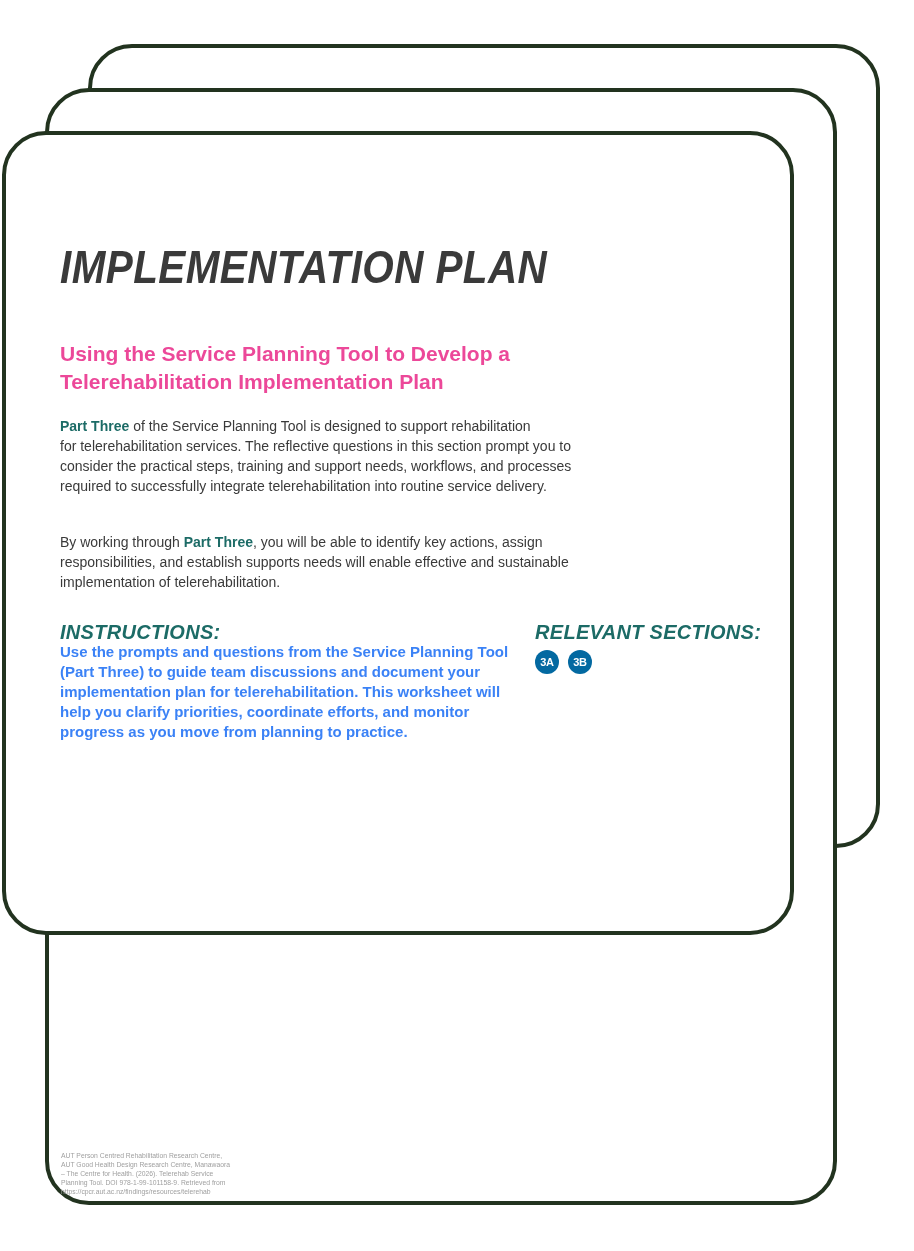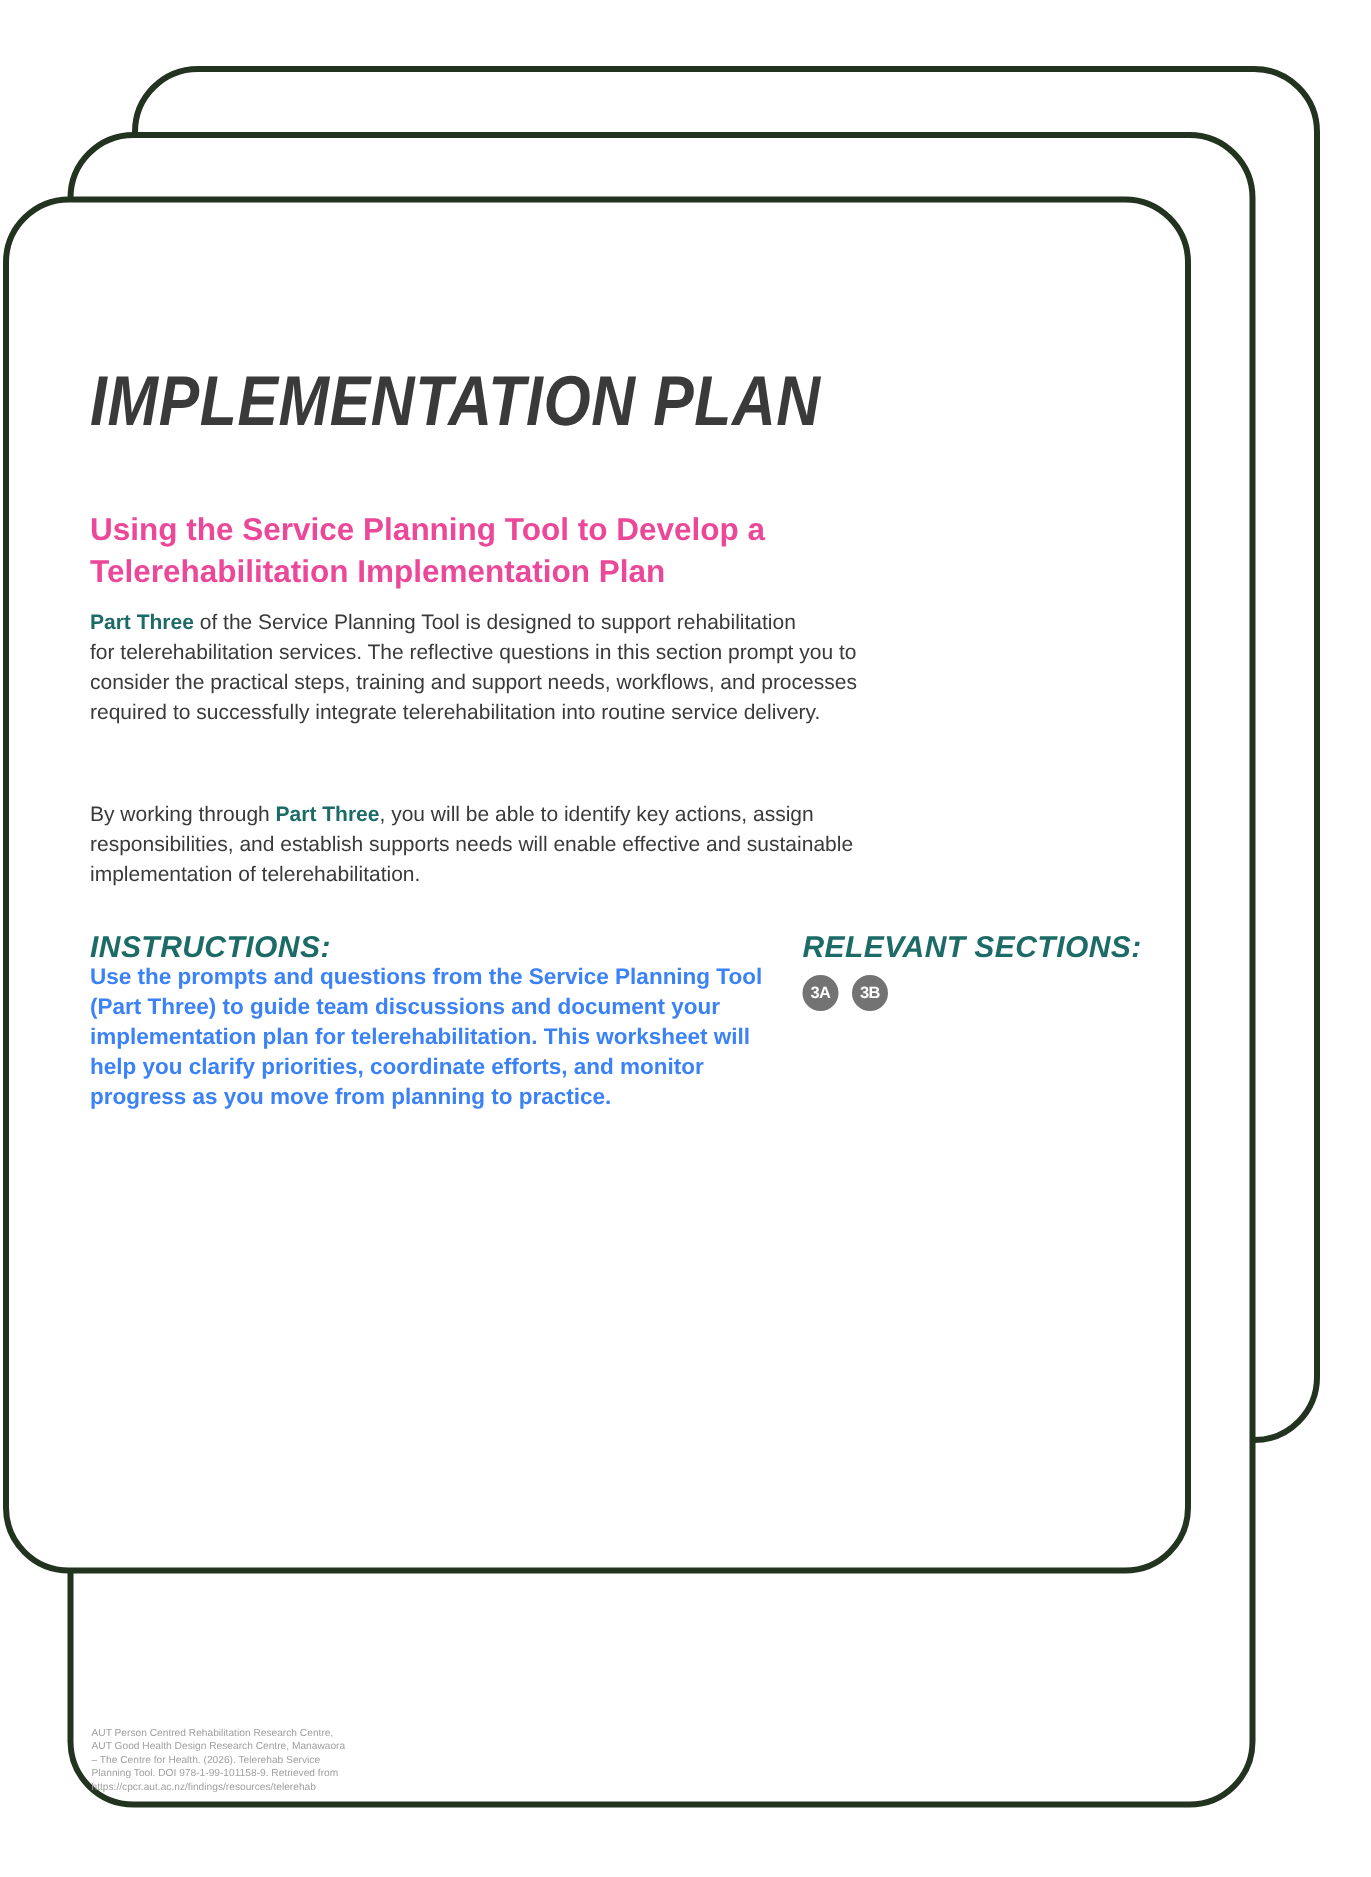--- a/index.html
+++ b/index.html
@@ -1,41 +1,41 @@
 <!DOCTYPE html>
 <html><head>
 <meta charset="utf-8">
 <style>
   html, body { margin:0; padding:0; }
   body { width:914px; height:1251px; background:#ffffff; position:relative; overflow:hidden;
          font-family:"Liberation Sans", sans-serif; color:#3a3a3a; }
-  .sheet { position:absolute; width:792px; height:918px; box-sizing:border-box;
+  .sheet { position:absolute; width:792px; height:804px; box-sizing:border-box;
            border:4px solid #22331f; border-radius:44px; background:#ffffff; }
   .sheet.back { left:88px; top:44px; }
   .sheet.middle { left:45px; top:88px; height:1117px; }
   .sheet.front { left:2px; top:131px; }
   .abs { position:absolute; }
   .title { left:54px; top:104px; font-size:47px; line-height:56px; font-weight:700; font-style:italic;
            color:#3a3a3a; white-space:nowrap; transform:scaleX(0.86); transform-origin:left top;
            letter-spacing:0.5px; }
   .subheading { left:54px; top:205px; font-size:21px; line-height:28px; font-weight:700; color:#ec4899; }
   .subheading div { white-space:nowrap; }
   .para { left:54px; font-size:14px; line-height:20px; color:#3a3a3a; }
   .para div { white-space:nowrap; }
   .hl { color:#1c6b66; font-weight:700; }
-  .para1 { top:269px; }
+  .para1 { top:281px; }
   .para2 { top:397px; }
   .label { font-size:20px; line-height:20px; font-weight:700; font-style:italic; color:#1c6b66;
            letter-spacing:0.3px; white-space:nowrap; }
   .instr-label { left:54px; top:487px; }
   .instr-body { left:54px; top:507px; font-size:15px; line-height:20px; font-weight:700; color:#3b82f6; }
   .instr-body div { white-space:nowrap; }
   .rel-label { left:529px; top:487px; }
   .badges { left:529px; top:515px; display:flex; gap:9px; }
-  .badge { width:24px; height:24px; border-radius:50%; background:#737373; color:#ffffff;
+  .badge { width:24px; height:24px; border-radius:50%; background:#0369a1; color:#ffffff;
            font-size:11px; font-weight:700; display:flex; align-items:center; justify-content:center;
            letter-spacing:-0.3px; }
   .footer { left:55px; top:1016px; font-size:6.8px; line-height:9px; color:#a0a0a0; }
   .footer div { white-space:nowrap; }
 </style>
 </head>
 <body>
 
 <div class="sheet back"></div>
 <div class="sheet middle"></div>

